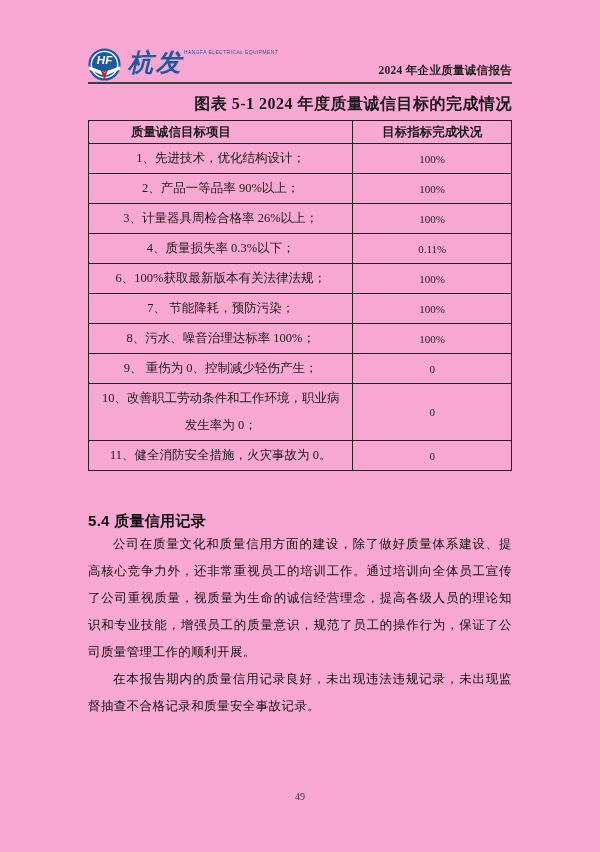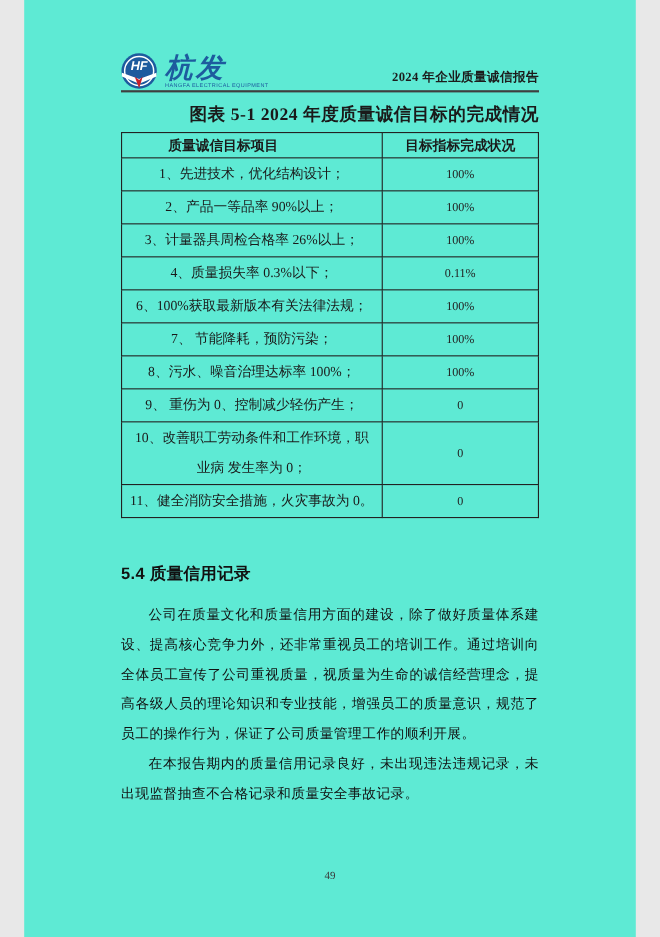--- a/index.html
+++ b/index.html
@@ -1,43 +1,43 @@
 <!DOCTYPE html>
 <html style="--logo-blue: #1d5b9e; --logo-red: #c8202a;"><head>
 <meta charset="utf-8">
 <style>
   * { margin: 0; padding: 0; box-sizing: border-box; }
   html, body { background: #e8e8e8; }
   .page {
     position: relative;
-    width: 556px;
+    width: 600px;
     height: 852px;
     margin: 0 auto;
-    background: #5eead4;
+    background: #f9a8d4;
     font-family: "Liberation Serif", "DejaVu Serif", serif;
     color: #1a1a1a;
     overflow: hidden;
   }
 
   
   .header {
     position: absolute;
     top: 42px;
     left: 88px;
     right: 88px;
     height: 42px;
     display: flex;
     justify-content: space-between;
     align-items: flex-end;
     border-bottom: 2.5px solid #3f3f3f;
     padding-bottom: 1px;
   }
   .logo-block { display: flex; align-items: flex-start; gap: 7px; }
   .logo-mark { width: 33px; height: 33px; display: block; }
-  .logo-textcol { display: flex; flex-direction: column; line-height: 1; padding-top: 2px; justify-content: space-between; }
+  .logo-textcol { display: flex; flex-direction: row; line-height: 1; padding-top: 2px; justify-content: space-between; }
   .logo-name {
     font-family: "Liberation Serif", "DejaVu Serif", serif;
     font-style: italic;
     font-weight: bold;
     font-size: 25px;
     letter-spacing: 3px;
     color: var(--logo-blue, #1d5b9e);
     line-height: 26px;
   }
   .logo-sub {
@@ -101,21 +101,21 @@
 
   
   .section-heading {
     margin-top: 41px;
     font-family: "Liberation Sans", "DejaVu Sans", sans-serif;
     font-weight: bold;
     font-size: 15px;
     color: #111111;
     letter-spacing: 0.3px;
   }
-  .section-body { margin-top: 15px; }
+  .section-body { margin-top: 0; }
   .body-para {
     font-size: 12.5px;
     line-height: 27px;
     text-align: justify;
     text-indent: 2em;
     color: #111111;
     letter-spacing: 0.4px;
   }
 
   

